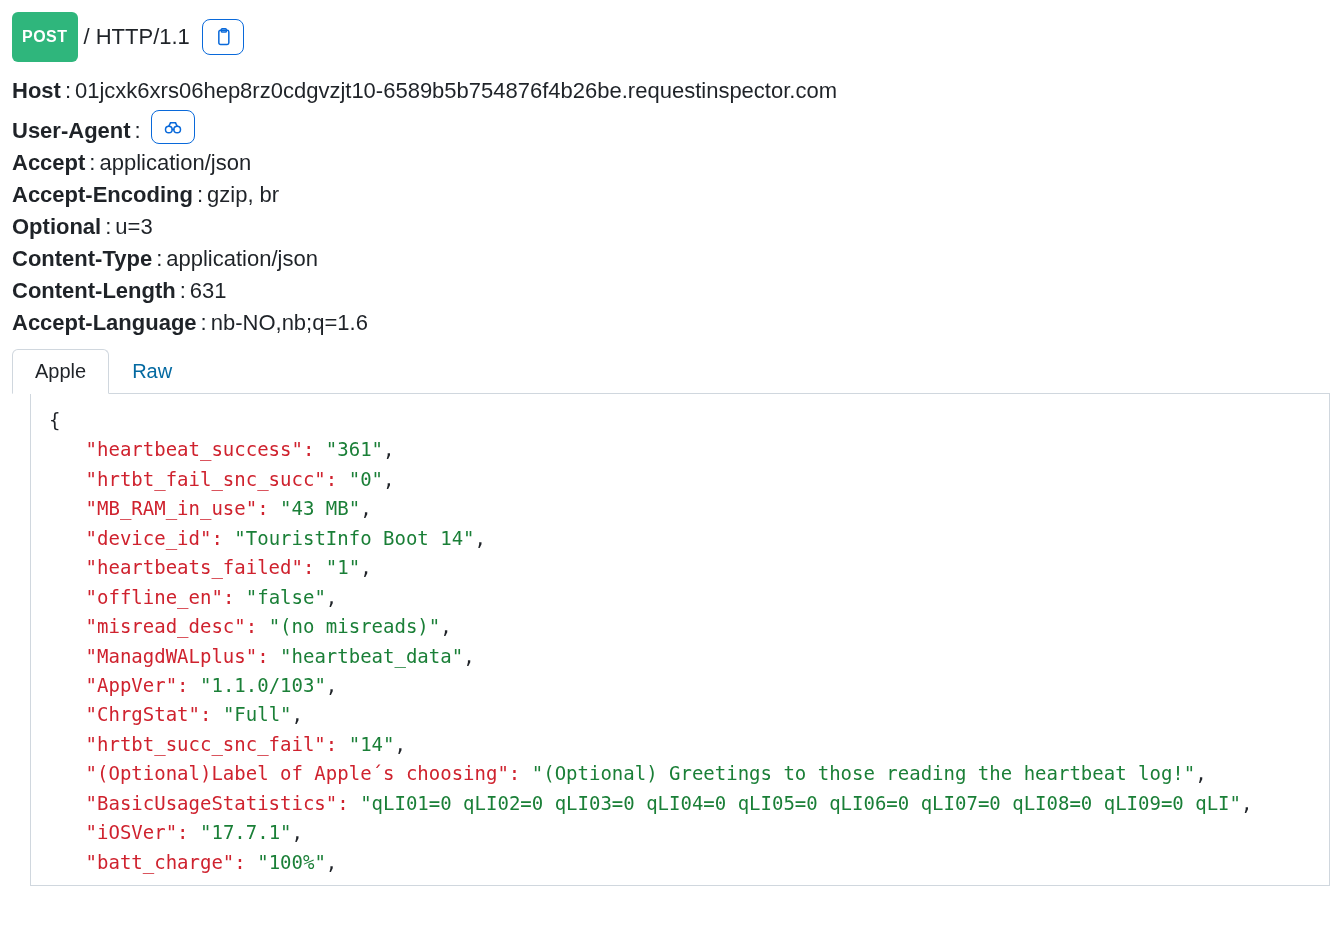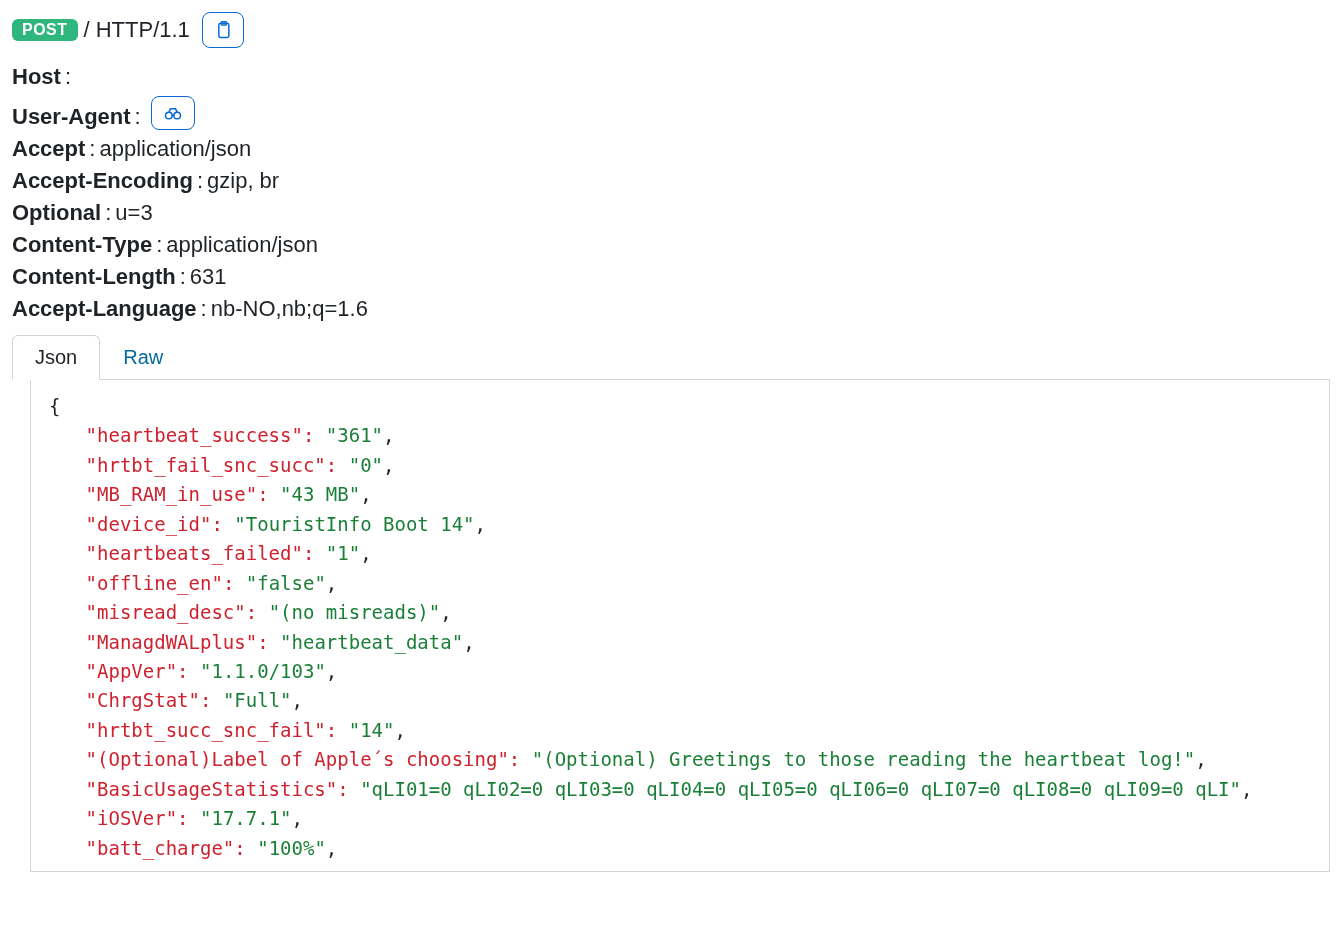--- a/index.html
+++ b/index.html
@@ -15,21 +15,21 @@
     display: flex;
     align-items: center;
     gap: 6px;
     margin-bottom: 16px;
   }
   .method-badge {
     background: #2fb67c;
     color: #fff;
     font-weight: 700;
     font-size: 16px;
-    padding: 2px 10px;
+    padding: 16px 10px;
     border-radius: 6px;
     letter-spacing: 0.5px;
   }
   .path-proto {
     font-weight: 400;
     font-size: 22px;
   }
   .icon-btn {
     border: 1.5px solid #0969da;
     border-radius: 8px;
@@ -108,20 +108,21 @@
       <rect x="7" y="4" width="12" height="17" rx="2"></rect>
       <rect x="10" y="2" width="6" height="4" rx="1"></rect>
     </svg>
   </span>
 </div>
 
 <div class="headers" id="headers-container">
     <div class="header-row">
       <span class="header-name">Host</span>
       <span>: </span>
+      <span class="header-value">01jcxk6xrs06hep8rz0cdgvzjt10-6589b5b754876f4b26be.requestinspector.com</span>
     </div>
     <div class="header-row">
       <span class="header-name">User-Agent</span>
       <span>: </span>
       <span class="icon-btn">
         <svg width="22" height="20" viewBox="0 0 24 24" fill="none" stroke="#0969da" stroke-width="1.8" stroke-linecap="round" stroke-linejoin="round">
           <circle cx="7" cy="15" r="4"></circle>
           <circle cx="17" cy="15" r="4"></circle>
           <path d="M9 7 L7 11"></path>
           <path d="M15 7 L17 11"></path>
@@ -156,21 +157,21 @@
       <span class="header-value">631</span>
     </div>
     <div class="header-row">
       <span class="header-name">Accept-Language</span>
       <span>: </span>
       <span class="header-value">nb-NO,nb;q=1.6</span>
     </div>
   </div>
 
 <div class="tabs">
-  <div class="tab active">Json</div>
+  <div class="tab active">Apple</div>
   <div class="tab inactive">Raw</div>
 </div>
 
 <div class="json-panel" id="json-panel"><span class="tok-brace">{</span>
 <span class="indent"></span><span class="tok-key">"heartbeat_success"</span><span class="tok-colon">:</span> <span class="tok-str">"361"</span><span class="tok-punc">,</span>
 <span class="indent"></span><span class="tok-key">"hrtbt_fail_snc_succ"</span><span class="tok-colon">:</span> <span class="tok-str">"0"</span><span class="tok-punc">,</span>
 <span class="indent"></span><span class="tok-key">"MB_RAM_in_use"</span><span class="tok-colon">:</span> <span class="tok-str">"43 MB"</span><span class="tok-punc">,</span>
 <span class="indent"></span><span class="tok-key">"device_id"</span><span class="tok-colon">:</span> <span class="tok-str">"TouristInfo Boot 14"</span><span class="tok-punc">,</span>
 <span class="indent"></span><span class="tok-key">"heartbeats_failed"</span><span class="tok-colon">:</span> <span class="tok-str">"1"</span><span class="tok-punc">,</span>
 <span class="indent"></span><span class="tok-key">"offline_en"</span><span class="tok-colon">:</span> <span class="tok-str">"false"</span><span class="tok-punc">,</span>

